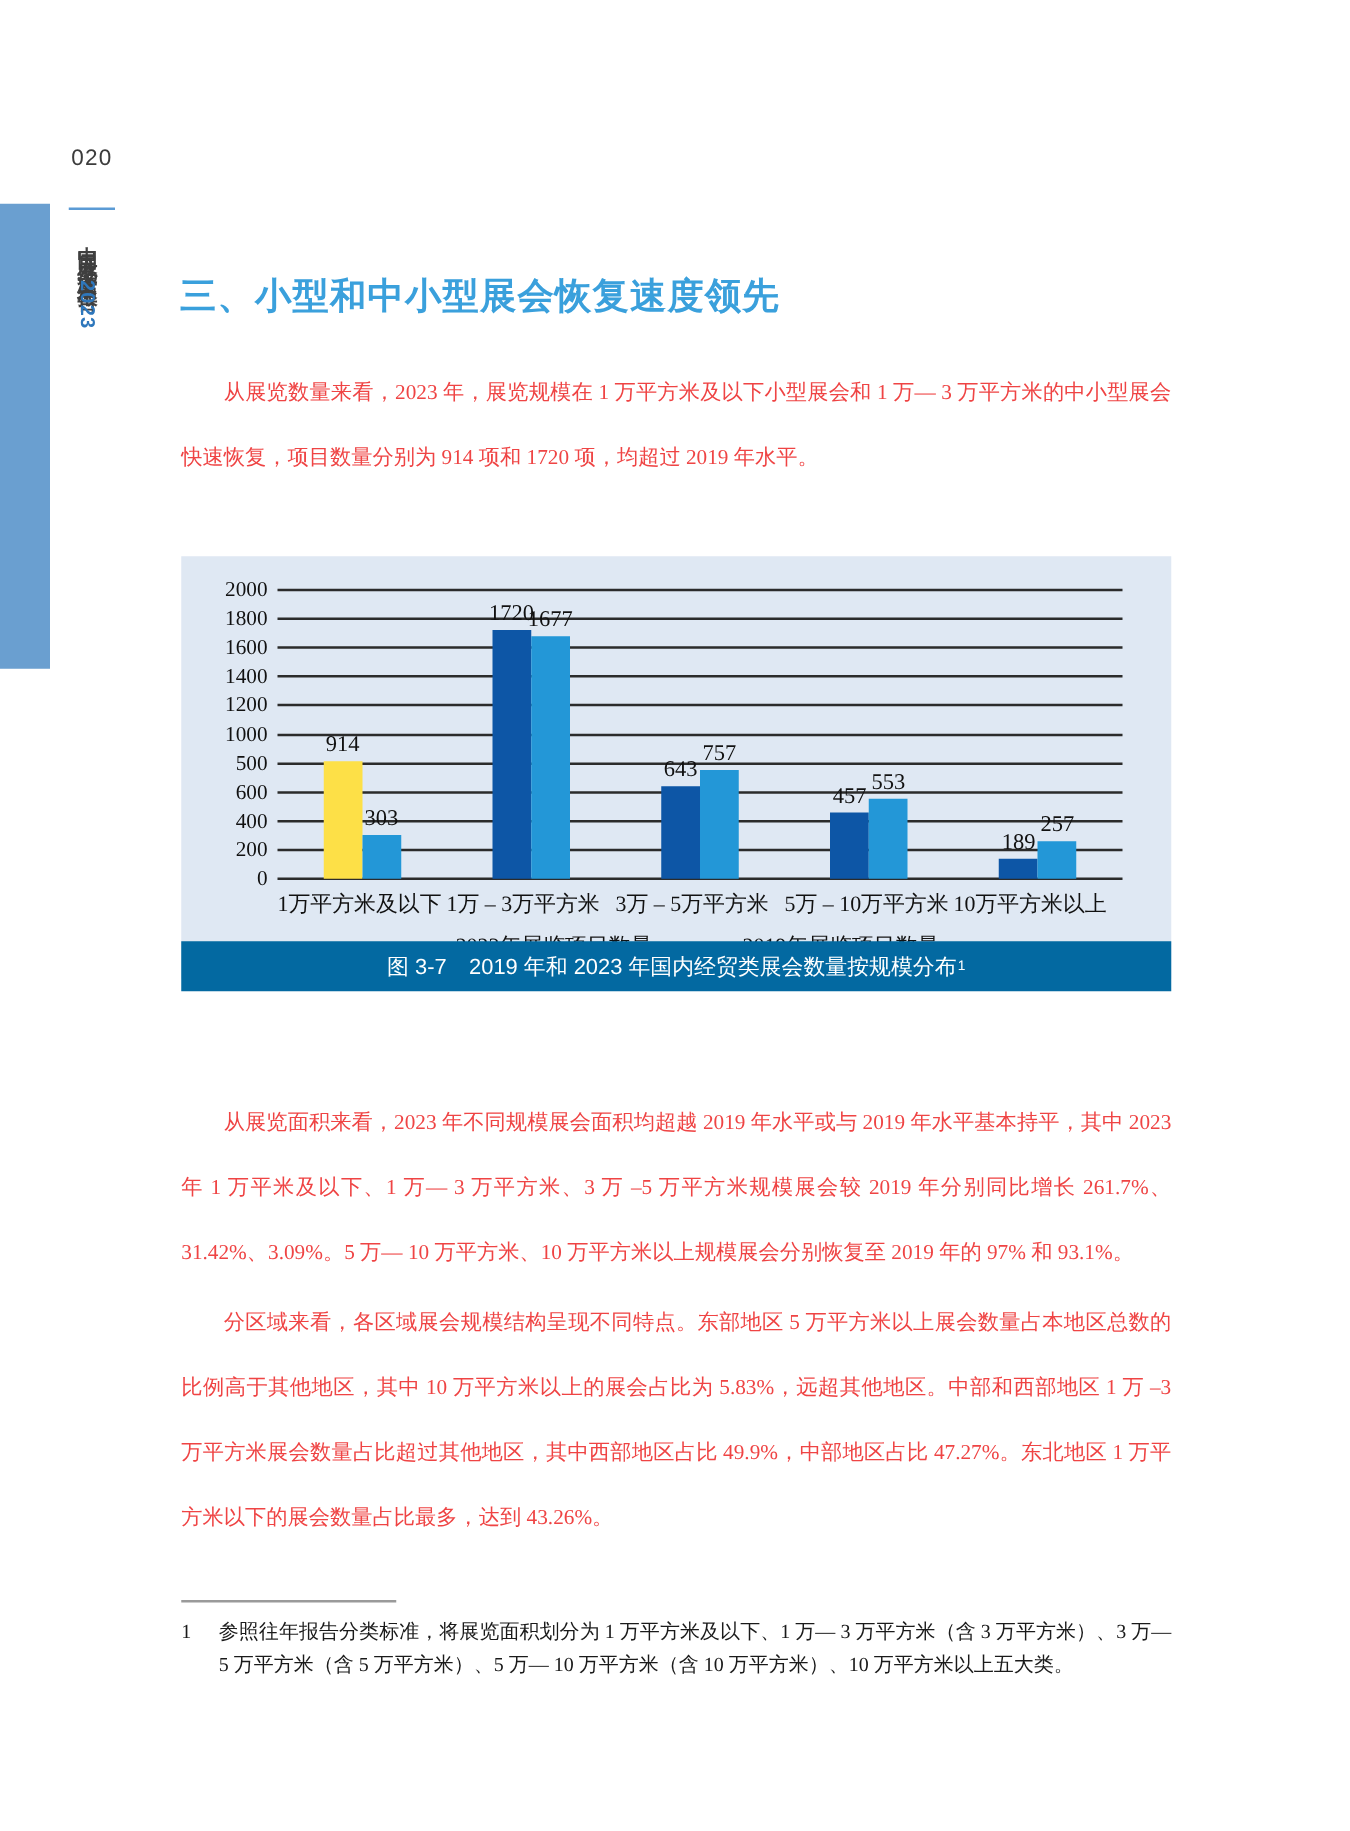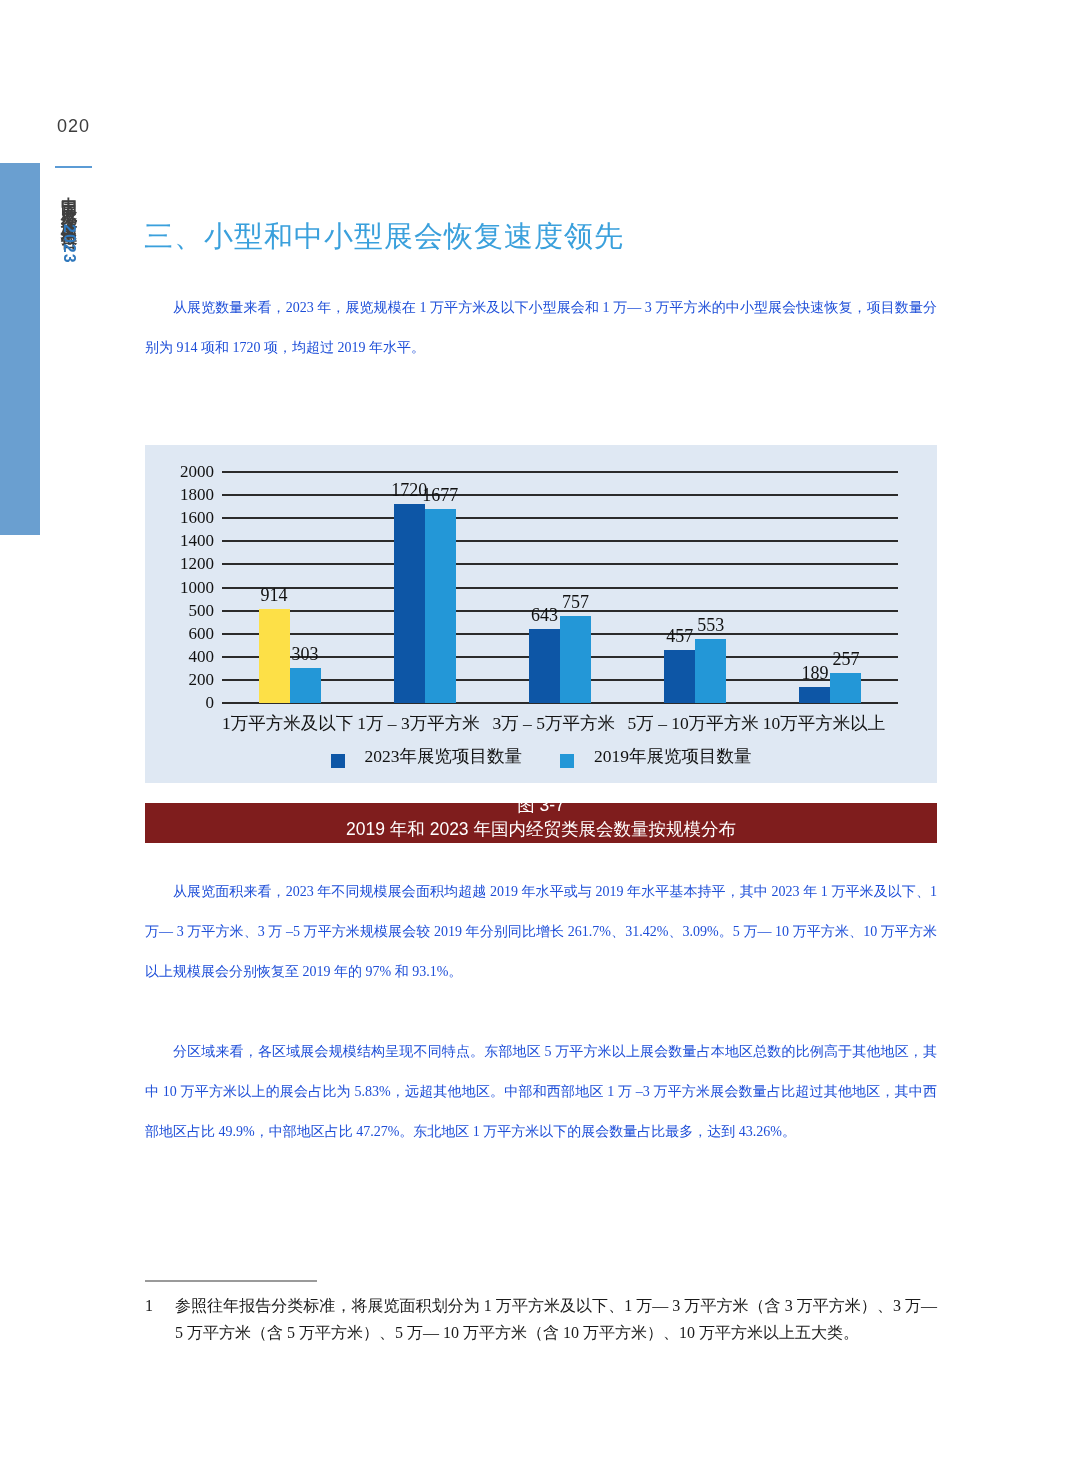--- a/index.html
+++ b/index.html
@@ -10,23 +10,23 @@
 
   
   .page-number { left:57px; top:116px; font-family:"Liberation Sans",sans-serif; font-size:18px; color:#3c3c3c; letter-spacing:1px; }
   .page-number-rule { left:55px; top:166px; width:37px; height:2px; background:#5b9bd5; }
   .sidebar-rect { left:0; top:163px; width:40px; height:372px; background:#6a9fd0; }
   .sidebar-title { left:58px; top:184px; writing-mode:vertical-rl; font-family:"Liberation Sans",sans-serif;
                    font-weight:bold; font-size:16px; letter-spacing:4px; color:#3f3f3f; }
   .sidebar-title .year { color:#2e77bc; letter-spacing:1px; }
 
   
-  .heading { left:144px; top:217px; font-family:"Liberation Sans",sans-serif; font-weight:normal;
+  .heading { left:144px; top:217px; font-family:"Liberation Sans",sans-serif; font-weight:bold;
              font-size:29px; color:#3aa0dc; letter-spacing:1px; }
-  .para { left:145px; width:792px; font-size:14px; line-height:40px; text-align:justify; text-indent:2em; color:#1d4ed8; }
+  .para { left:145px; width:792px; font-size:17px; line-height:52px; text-align:justify; text-indent:2em; color:#ef4444; }
   .para-1 { top:288px; }
   .para-2 { top:872px; }
   .para-3 { top:1032px; }
 
   
   .chart-panel { left:145px; top:445px; width:792px; height:338px; background:#dfe8f3; }
   .chart-plot { position:absolute; left:77px; top:27px; width:676px; height:231px; }
   .gridline { position:absolute; left:0; width:100%; height:2px; background:#2b2b2b; }
   .y-tick-label { position:absolute; left:-66px; width:58px; text-align:right; font-size:17px; color:#111; }
   .bars-row { position:absolute; left:0; top:0; width:100%; height:100%; display:flex; }
@@ -34,23 +34,23 @@
   .bar { position:relative; width:31px; }
   .bar-value-label { position:absolute; top:-24px; left:50%; transform:translateX(-50%);
                      white-space:nowrap; font-size:18px; color:#111; }
   .x-labels { position:absolute; left:77px; top:266px; width:676px; display:flex; }
   .x-cat { flex:1; font-size:17.5px; color:#111; white-space:nowrap; }
   .legend { position:absolute; left:0; top:299px; width:100%; display:flex; justify-content:center; gap:38px; }
   .legend-item { display:flex; align-items:flex-end; gap:20px; }
   .legend-swatch { width:14px; height:14px; }
   .legend-label { font-size:17.5px; color:#111; }
 
-  .chart-caption { left:145px; top:803px; width:792px; height:40px; background:#7f1d1d;
+  .chart-caption { left:145px; top:753px; width:792px; height:40px; background:#0369a1;
                    display:flex; align-items:center; justify-content:center;
-                   font-family:"Liberation Sans",sans-serif; font-size:17.5px; color:#ffffff;flex-direction:column; }
+                   font-family:"Liberation Sans",sans-serif; font-size:17.5px; color:#ffffff; }
   .chart-caption sup { font-size:11px; margin-left:1px; }
   .caption-gap { display:inline-block; width:18px; }
 
   
   .footnote-rule { left:145px; top:1280px; width:172px; height:2px; background:#9a9a9a; }
   .footnote { left:145px; top:1292px; width:792px; font-size:16px; line-height:27px; color:#1a1a1a;
               display:flex; }
   .footnote-marker { width:30px; flex:0 0 30px; }
   .footnote-text { flex:1; text-align:justify; }
 </style>

